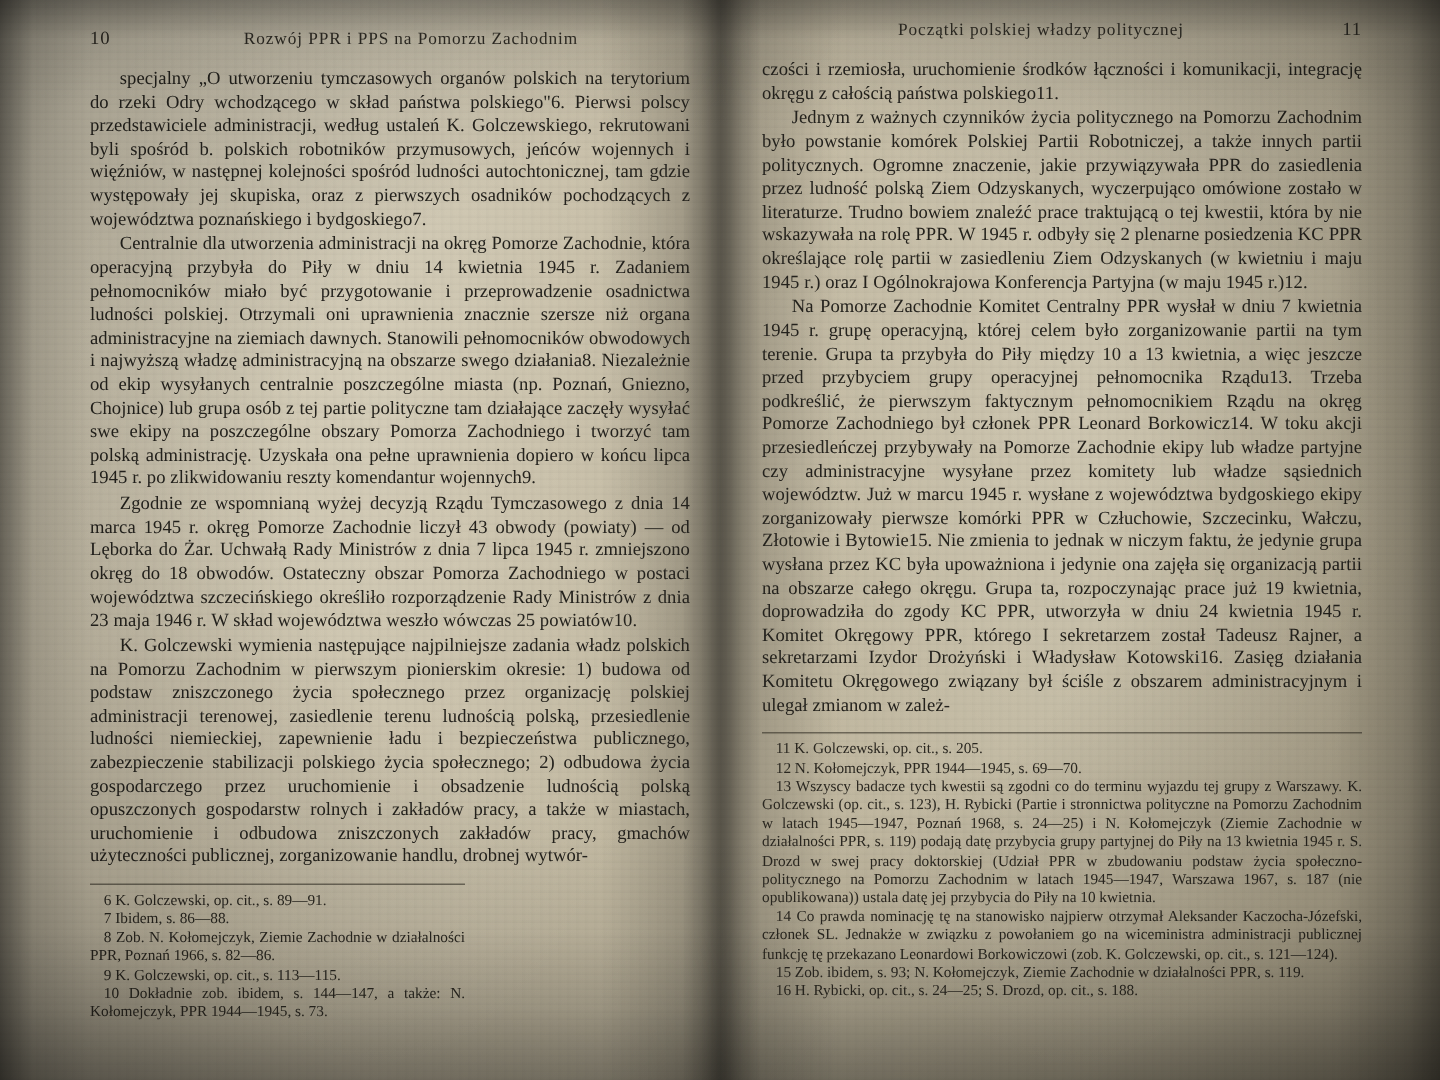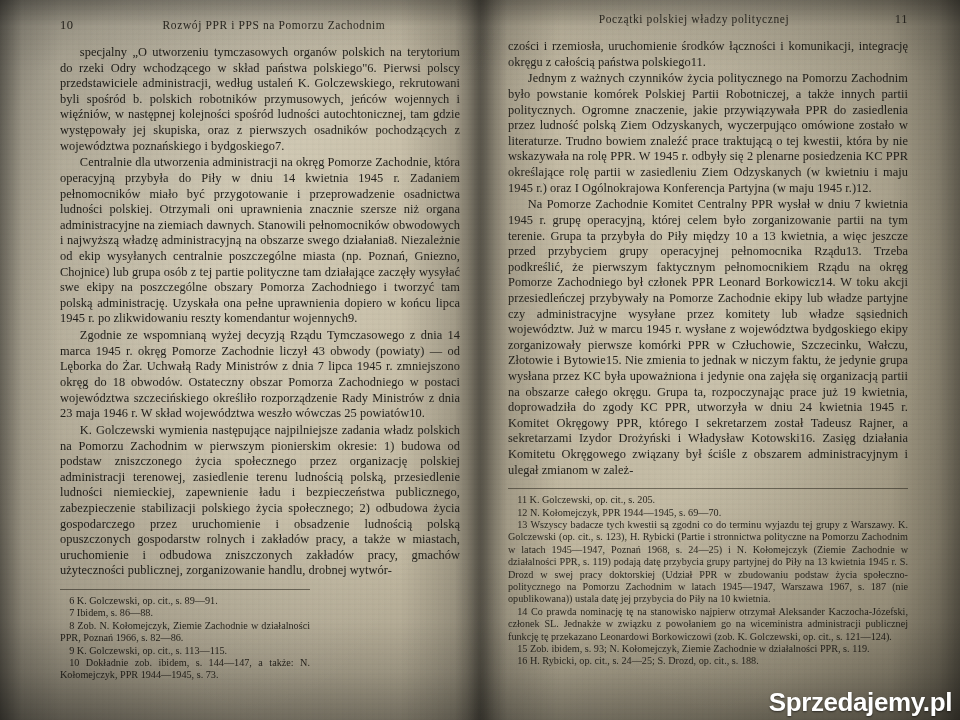--- a/index.html
+++ b/index.html
@@ -184,14 +184,13 @@
       <p class="note">13 Wszyscy badacze tych kwestii są zgodni co do terminu wyjazdu tej grupy z Warszawy. K. Golczewski (op. cit., s. 123), H. Rybicki (Partie i stronnictwa polityczne na Pomorzu Zachodnim w latach 1945—1947, Poznań 1968, s. 24—25) i N. Kołomejczyk (Ziemie Zachodnie w działalności PPR, s. 119) podają datę przybycia grupy partyjnej do Piły na 13 kwietnia 1945 r. S. Drozd w swej pracy doktorskiej (Udział PPR w zbudowaniu podstaw życia społeczno-politycznego na Pomorzu Zachodnim w latach 1945—1947, Warszawa 1967, s. 187 (nie opublikowana)) ustala datę jej przybycia do Piły na 10 kwietnia.</p>
       <p class="note">14 Co prawda nominację tę na stanowisko najpierw otrzymał Aleksander Kaczocha-Józefski, członek SL. Jednakże w związku z powołaniem go na wiceministra administracji publicznej funkcję tę przekazano Leonardowi Borkowiczowi (zob. K. Golczewski, op. cit., s. 121—124).</p>
       <p class="note">15 Zob. ibidem, s. 93; N. Kołomejczyk, Ziemie Zachodnie w działalności PPR, s. 119.</p>
       <p class="note">16 H. Rybicki, op. cit., s. 24—25; S. Drozd, op. cit., s. 188.</p>
     </div>
   </div>
 
   <div class="gutter-shadow"></div>
   <div class="grain"></div>
   <div class="vignette"></div>
-  <div class="watermark">Sprzedajemy.pl</div>
 </div>
 
 </body></html>

